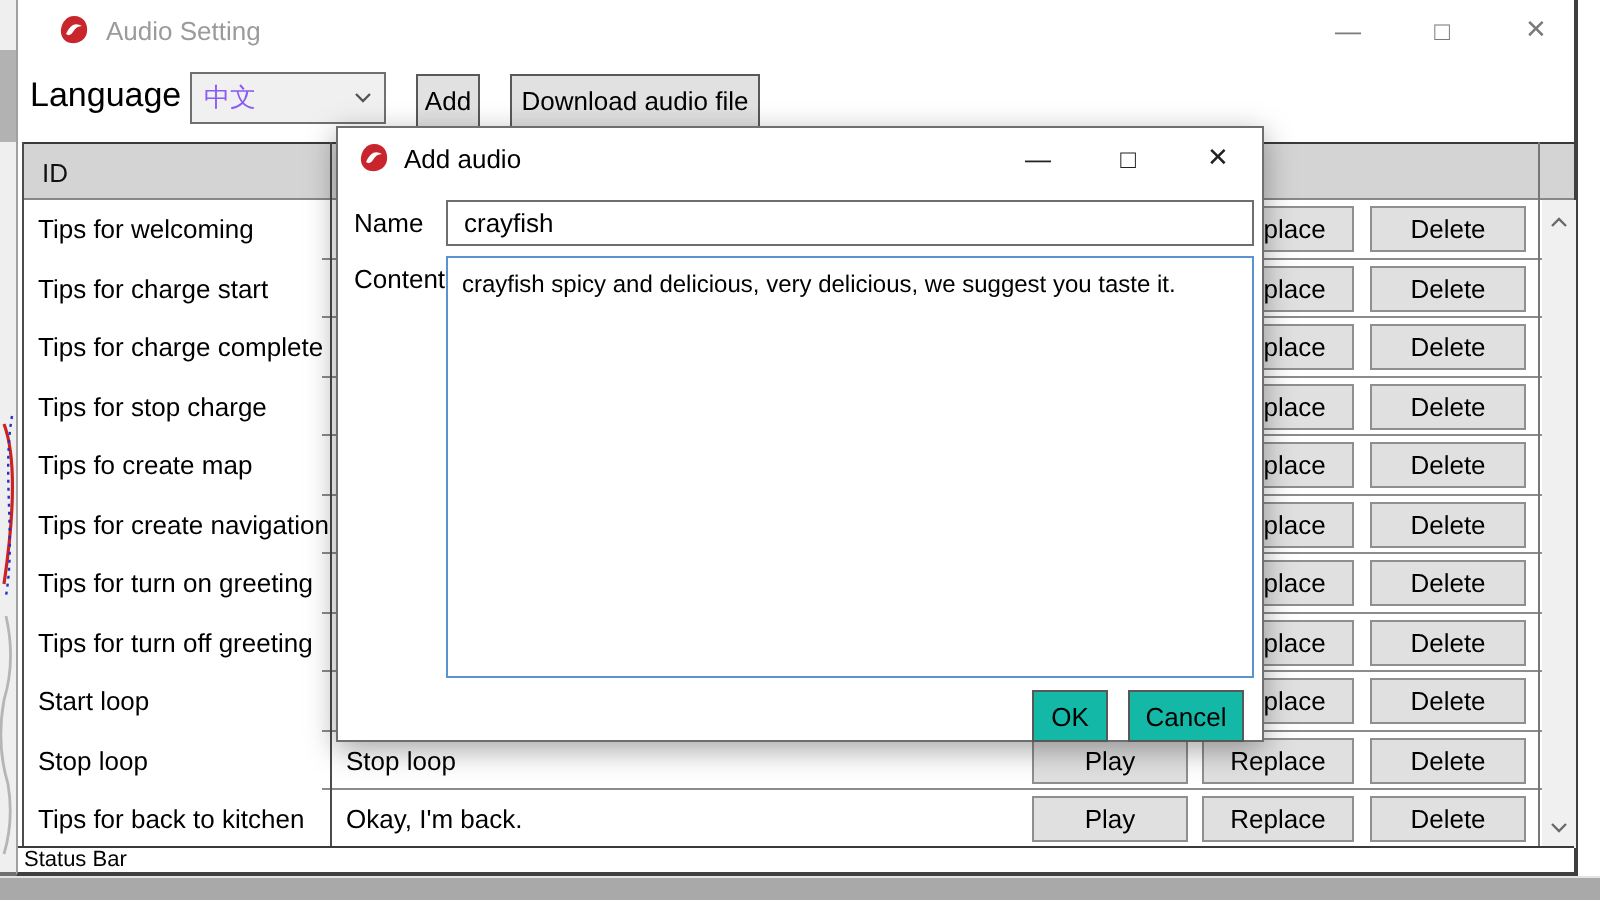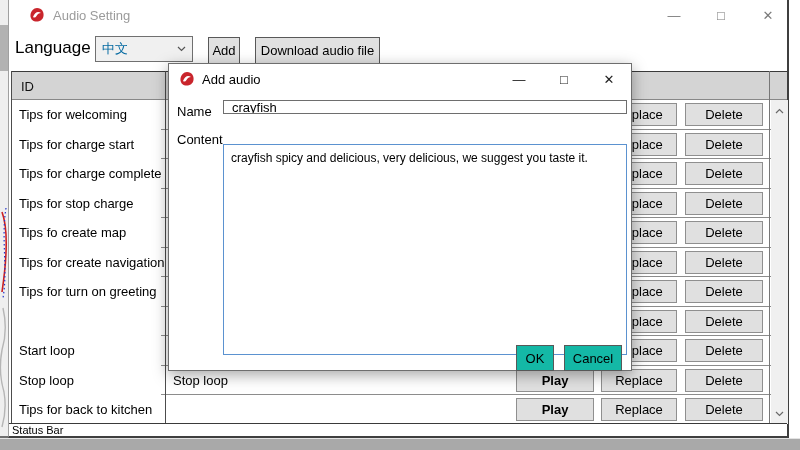--- a/index.html
+++ b/index.html
@@ -22,41 +22,41 @@
   .titlebar .app-icon { position:absolute; left:20px; top:7px; }
   .titlebar .title { position:absolute; left:44px; top:8px; font-size:13px; color:#9b9b9b; }
   .win-controls { position:absolute; right:4px; top:0; height:30px; display:flex; gap:17px; align-items:center; }
   .win-controls span { width:30px; text-align:center; font-size:13px; color:#7a7a7a; cursor:default; }
   .dlg-controls span { color:#222; }
 
   
   .toolbar { position:absolute; left:0; top:30px; right:0; height:41px; background:#fff; }
   .lang-label { position:absolute; left:6px; top:8px; font-size:17px; color:#000; }
   .combo { position:absolute; left:86px; top:6px; width:98px; height:26px; background:#f0f0f0;
-           border:1px solid #707070; font-size:13px; color:#0369a1; display:flex; align-items:center;
+           border:1px solid #707070; font-size:13px; color:#8b5cf6; display:flex; align-items:center;
            padding:0 6px; justify-content:space-between; }
   .tb-btn { position:absolute; top:7px; height:27px; background:#e1e1e1; border:1px solid #585858;
             font-size:13px; color:#000; font-family:inherit; }
   .btn-add { left:199px; width:32px; }
   .btn-download { left:246px; width:125px; }
 
   
   .thead { position:absolute; left:2px; top:71px; width:776px; height:29px; background:#d4d4d4;
            border-top:1px solid #3a3a3a; border-bottom:1px solid #888; }
   .thead .id-h { position:absolute; left:10px; top:7px; font-size:13px; color:#111;text-align:right; }
   .rows { position:absolute; left:2px; top:100px; width:776px; height:324px; overflow:hidden; }
   .row { position:relative; height:29.5px; background:#fff; }
   .row::after { content:""; position:absolute; left:150px; right:16px; bottom:0; height:1px; background:#8c8c8c; }
   .cell-id { position:absolute; left:8px; top:7px; width:146px; font-size:13px; color:#000;
              white-space:nowrap; overflow:hidden; }
   .cell-content { position:absolute; left:162px; top:7px; width:330px; font-size:13px; color:#000;
                   white-space:nowrap; overflow:hidden; }
   .row-btn { position:absolute; top:3px; height:23px; background:#e0e0e0; border:1px solid #8f8f8f;
              font-size:13px; color:#000; font-family:inherit; }
-  .row-btn.play { left:505px; width:78px;font-weight:bold; }
+  .row-btn.play { left:505px; width:78px; }
   .row-btn.replace { left:590px; width:76px; }
   .row-btn.delete { left:674px; width:78px; }
   .col-sep { position:absolute; left:156px; top:71px; width:1px; height:353px; background:#4c4c4c; }
   .tbl-left { position:absolute; left:2px; top:71px; width:1px; height:353px; background:#4c4c4c; }
   .tbl-right { position:absolute; left:760px; top:71px; width:1px; height:353px; background:#777; }
 
   
   .scrollbar { position:absolute; left:762px; top:100px; width:17px; height:324px; background:#f0f0f0; }
   .scroll-arrow { position:absolute; left:0; width:17px; height:17px; display:flex;
                   align-items:center; justify-content:center; }
@@ -69,23 +69,23 @@
   
   .dialog { position:absolute; left:168px; top:63px; width:464px; height:308px; background:#fff;
             border:1px solid #6e6e6e; box-shadow:0 4px 14px rgba(0,0,0,.35); z-index:5; }
   .dialog .titlebar { height:30px; }
   .dialog .app-icon { left:10px; top:7px; }
   .dialog .title { left:33px; top:8px; color:#000; }
   .dialog .win-controls { right:7px; gap:15px; }
   .fld-label { position:absolute; font-size:13px; color:#000; }
   .lbl-name { left:8px; top:40px; }
   .lbl-content { left:8px; top:68px; }
-  .name-input { position:absolute; left:54px; top:36px; width:404px; height:14px; border:1px solid #6e6e6e;
+  .name-input { position:absolute; left:54px; top:36px; width:404px; height:23px; border:1px solid #6e6e6e;
                 font-size:13px; color:#000; padding:0 8px; font-family:inherit; background:#fff; }
-  .content-area { position:absolute; left:54px; top:80px; width:404px; height:211px; border:1px solid #5b92d0;
+  .content-area { position:absolute; left:54px; top:64px; width:404px; height:211px; border:1px solid #5b92d0;
                   font-size:12px; color:#000; padding:5px 7px; font-family:inherit; resize:none;
                   background:#fff; line-height:16px; outline:none; }
   .dlg-btn { position:absolute; top:281px; height:26px; background:#14b8a6; border:1px solid #585858;
              font-size:13px; color:#000; font-family:inherit; }
   .btn-ok { left:347px; width:38px; }
   .btn-cancel { left:395px; width:58px; }
 </style>
 </head>
 <body>
 
@@ -184,20 +184,21 @@
 
   <div class="row">
     <div class="cell-id">Tips for turn on greeting</div>
     <div class="cell-content"></div>
     <button class="row-btn play">Play</button>
     <button class="row-btn replace">Replace</button>
     <button class="row-btn delete">Delete</button>
   </div>
 
   <div class="row">
+    <div class="cell-id">Tips for turn off greeting</div>
     <div class="cell-content"></div>
     <button class="row-btn play">Play</button>
     <button class="row-btn replace">Replace</button>
     <button class="row-btn delete">Delete</button>
   </div>
 
   <div class="row">
     <div class="cell-id">Start loop</div>
     <div class="cell-content"></div>
     <button class="row-btn play">Play</button>
@@ -208,20 +209,21 @@
   <div class="row">
     <div class="cell-id">Stop loop</div>
     <div class="cell-content">Stop loop</div>
     <button class="row-btn play">Play</button>
     <button class="row-btn replace">Replace</button>
     <button class="row-btn delete">Delete</button>
   </div>
 
   <div class="row">
     <div class="cell-id">Tips for back to kitchen</div>
+    <div class="cell-content">Okay, I'm back.</div>
     <button class="row-btn play">Play</button>
     <button class="row-btn replace">Replace</button>
     <button class="row-btn delete">Delete</button>
   </div>
 </div>
     <div class="tbl-left"></div>
     <div class="col-sep"></div>
     <div class="tbl-right"></div>
 
     <div class="scrollbar">

